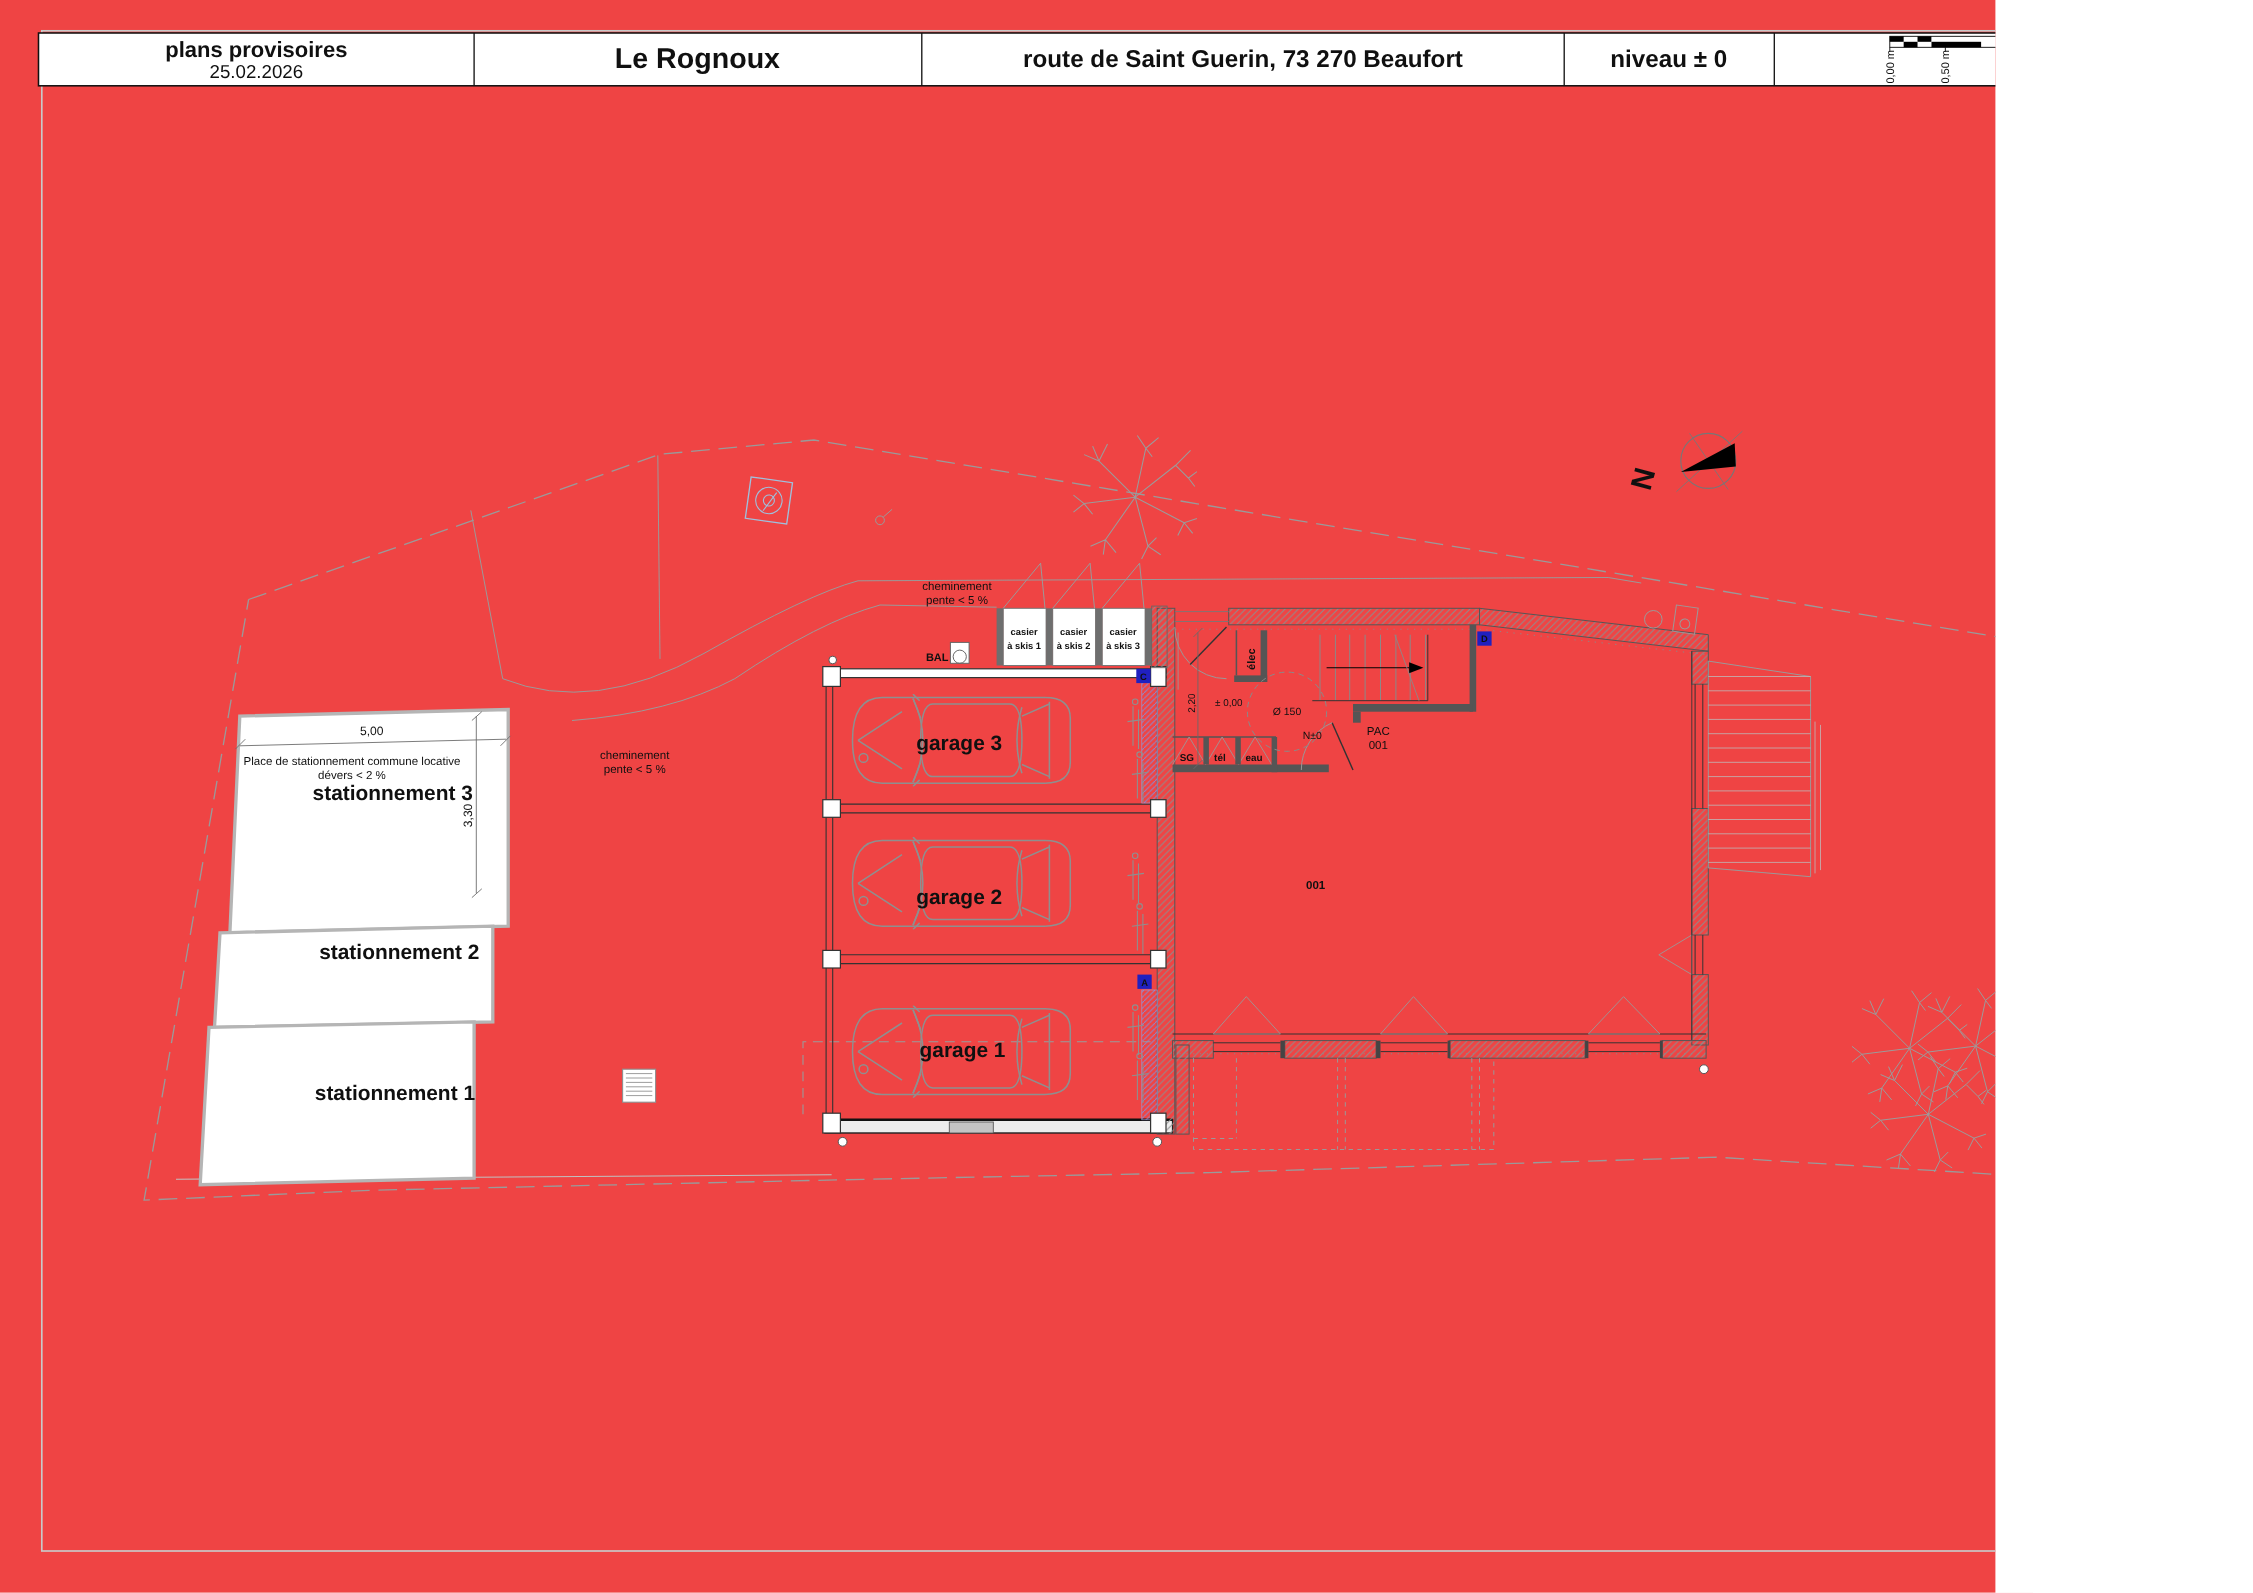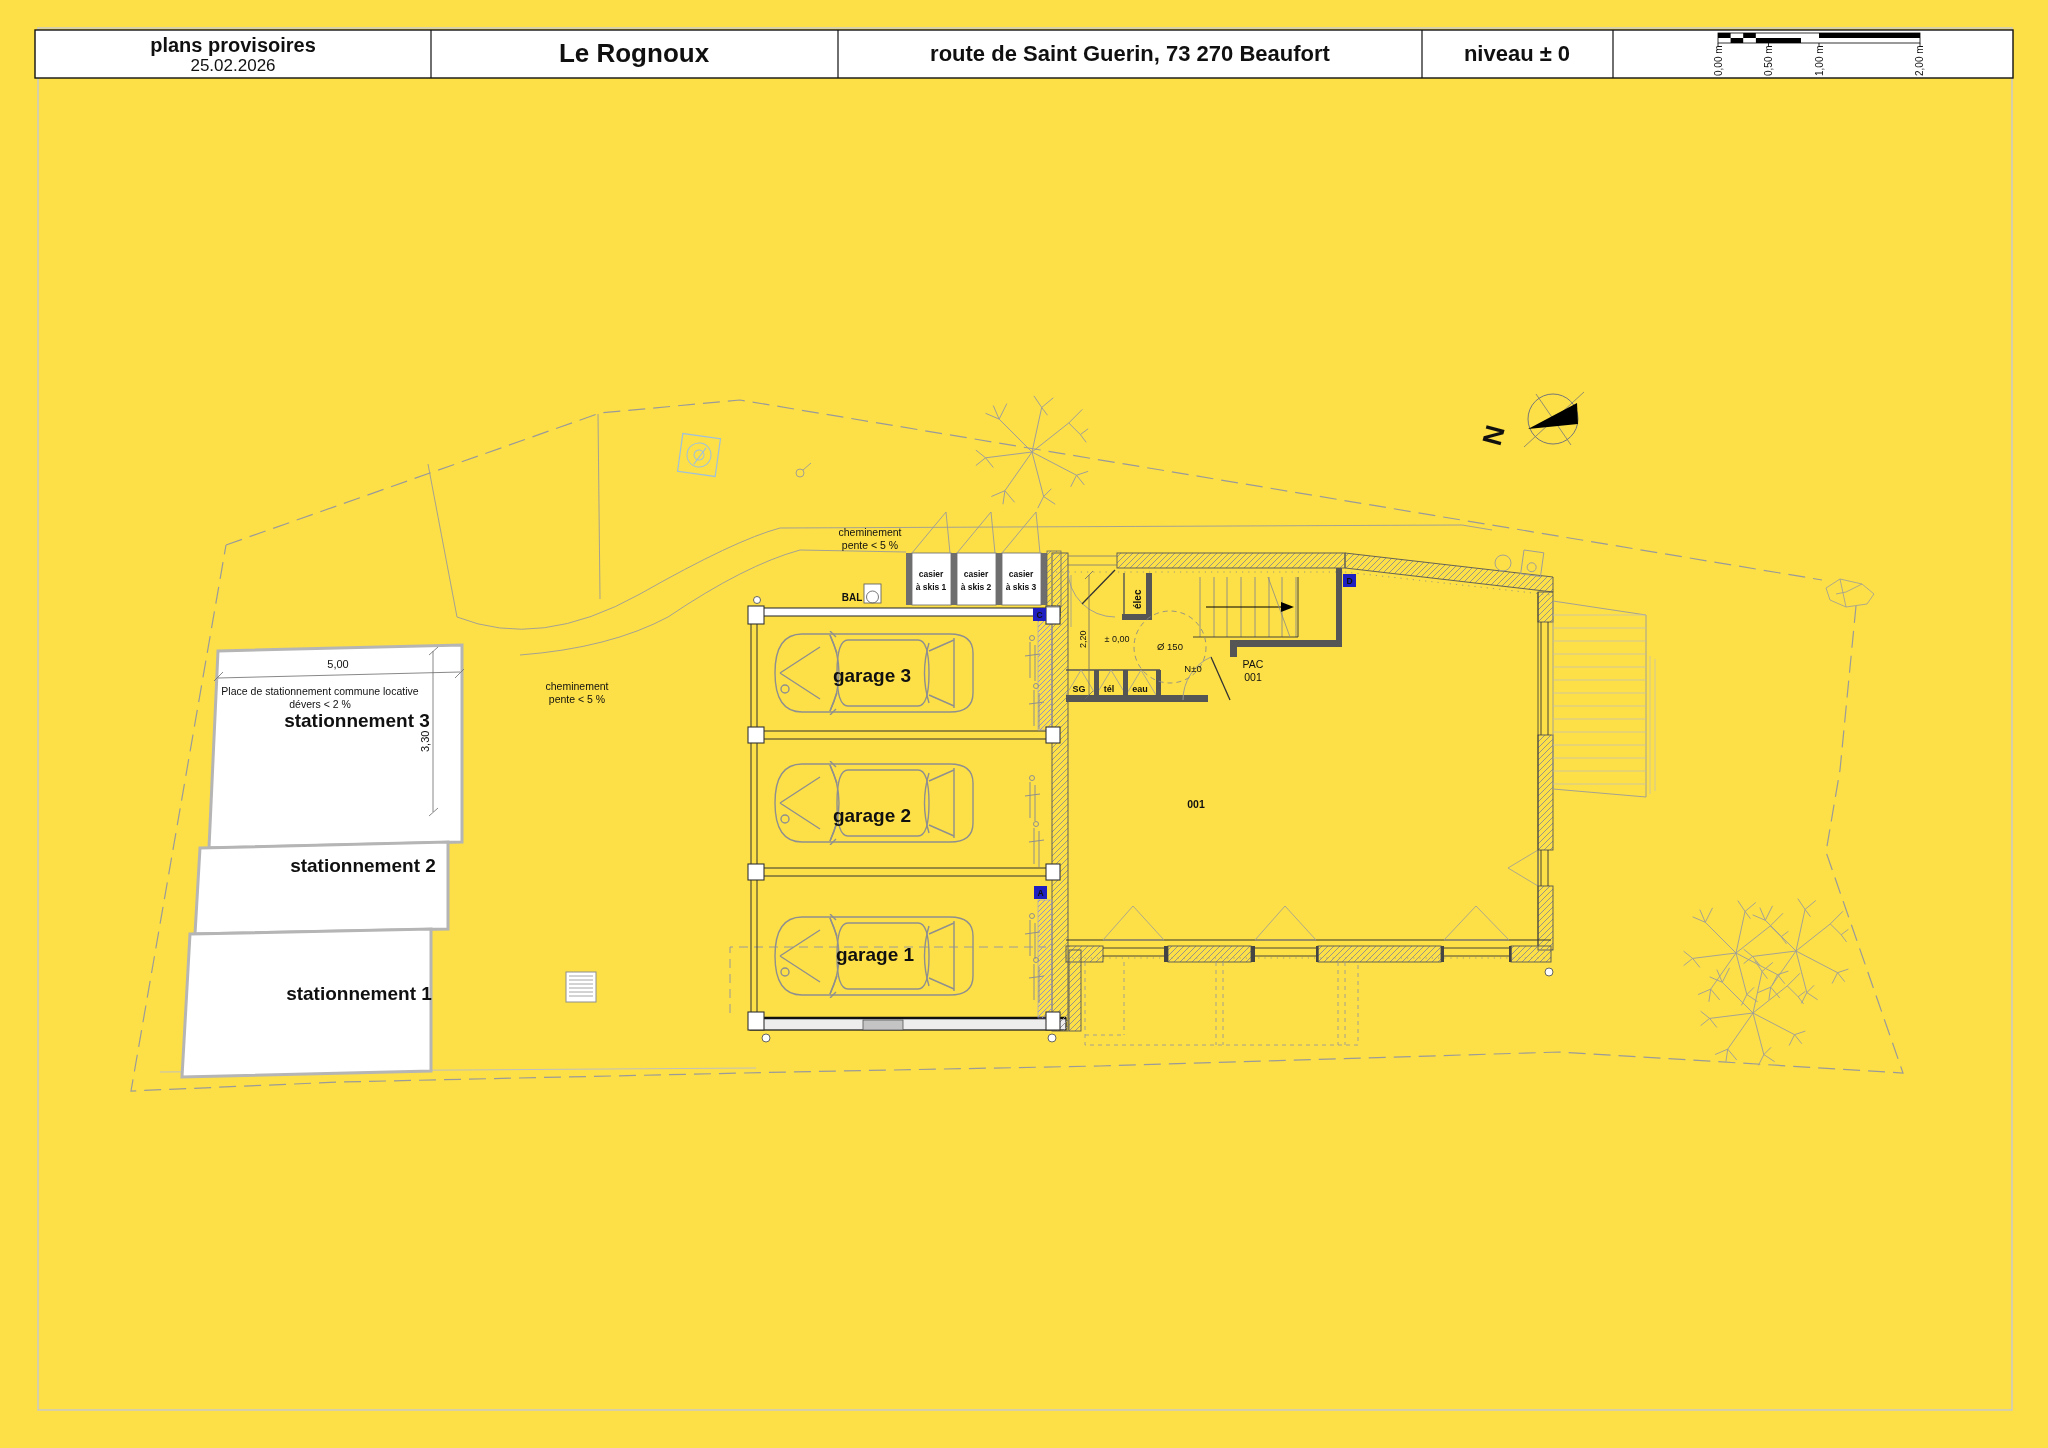--- a/index.html
+++ b/index.html
@@ -1,16 +1,16 @@
 <!DOCTYPE html>
 <html><head>
 <meta charset="utf-8">
 <style>
   html,body{margin:0;padding:0;background:#ffffff;}
-  .sheet{position:relative;width:2048px;height:1448px;background:#fde047;overflow:hidden;}
+  .sheet{position:relative;width:1814px;height:1448px;background:#ef4444;overflow:hidden;}
   svg{position:absolute;left:0;top:0;}
   text{font-family:"Liberation Sans",sans-serif;fill:#101010;}
   .b{font-weight:700;}
   .mid{text-anchor:middle;}
   .wall{fill:#ffffff;stroke:#333;}
   .thin{stroke:#9a9a9a;fill:none;}
 </style>
 </head>
 <body>
 

